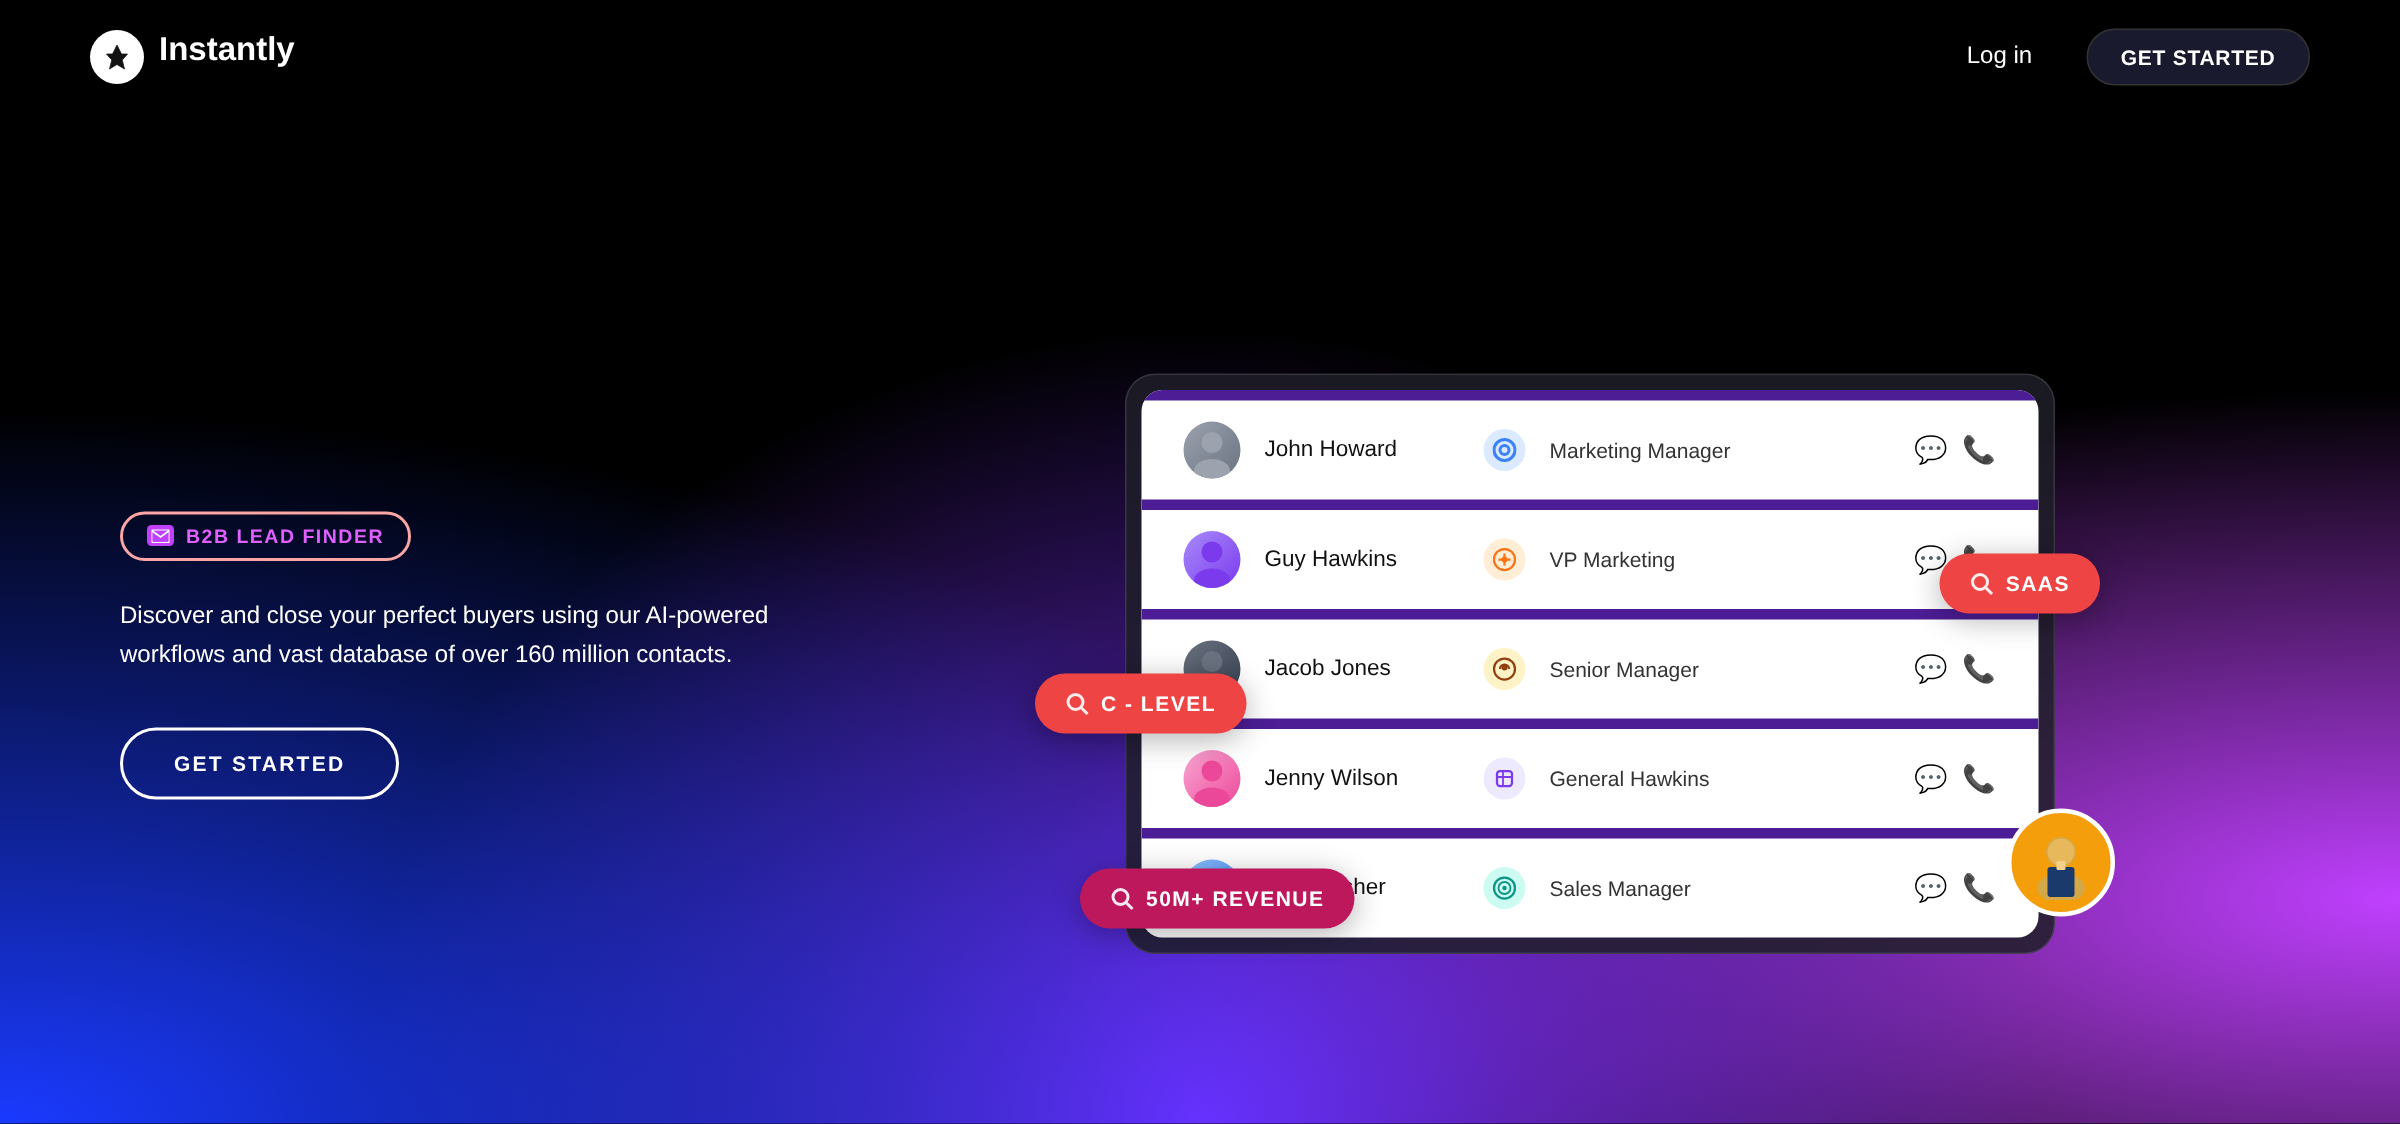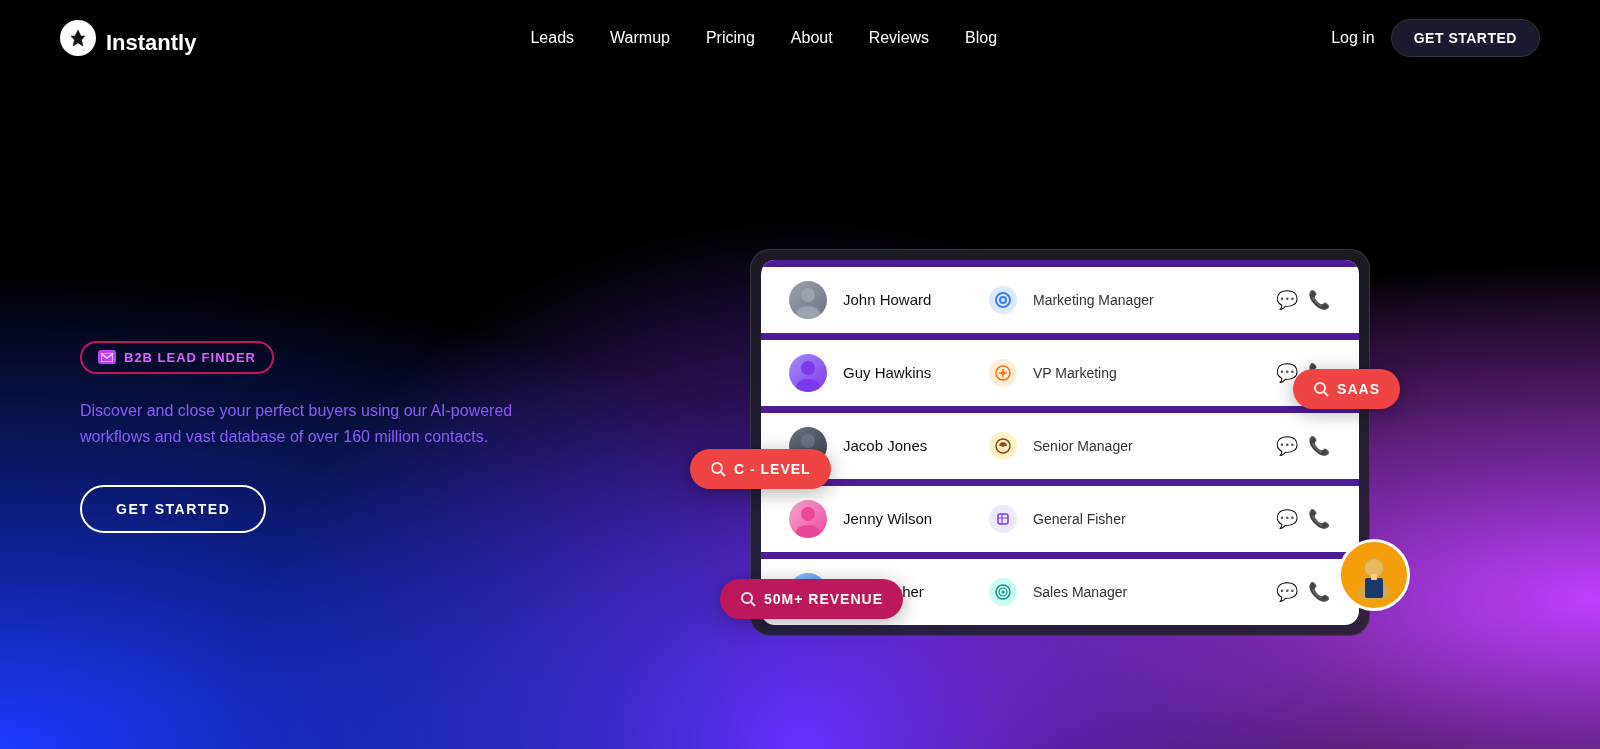--- a/index.html
+++ b/index.html
@@ -30,21 +30,21 @@
       display: flex;
       align-items: center;
       justify-content: space-between;
       padding: 0 60px;
       height: 75px;
       background: rgba(0,0,0,0.85);
     }
 
     .nav-logo {
       display: flex;
-      align-items: flex-end;
+      align-items: flex-start;
       gap: 10px;
       font-size: 22px;
       font-weight: 600;
       color: #fff;
     }
 
     .logo-icon {
       width: 36px;
       height: 36px;
       background: #fff;
@@ -69,21 +69,21 @@
     .nav-links a {
       text-decoration: none;
       color: #fff;
       font-size: 16px;
       font-weight: 400;
     }
 
     .nav-right {
       display: flex;
       align-items: center;
-      gap: 16px;
+      gap: 36px;
     }
 
     .nav-login {
       color: #fff;
       font-size: 16px;
       cursor: pointer;
       background: none;
       border: none;
       font-weight: 400;
     }
@@ -112,21 +112,21 @@
 
     .hero-left {
       flex: 0 0 520px;
       padding-right: 40px;
     }
 
     .badge {
       display: inline-flex;
       align-items: center;
       gap: 8px;
-      border: 2px solid #be185d;
+      border: 2px solid #fca5a5;
       border-radius: 50px;
       padding: 7px 16px;
       font-size: 13px;
       font-weight: 700;
       color: #e060ff;
       letter-spacing: 1px;
       margin-bottom: 24px;
     }
 
     .badge-icon {
@@ -153,21 +153,21 @@
     .hero-h1 .gradient-text {
       background: linear-gradient(135deg, #3b82f6 0%, #a855f7 50%, #d946ef 100%);
       -webkit-background-clip: text;
       -webkit-text-fill-color: transparent;
       background-clip: text;
     }
 
     .hero-desc {
       font-size: 16px;
       line-height: 1.6;
-      color: #8b5cf6;
+      color: #ffffff;
       margin-bottom: 36px;
       max-width: 440px;
     }
 
     .hero-btn {
       display: inline-block;
       border: 2.5px solid #fff;
       border-radius: 50px;
       padding: 14px 34px;
       font-size: 14px;
@@ -342,28 +342,20 @@
 <nav>
   <div class="nav-logo">
     <div class="logo-icon">
       <svg viewBox="0 0 20 20" fill="none" xmlns="http://www.w3.org/2000/svg">
         <path d="M10 2L13 8H17L13.5 12L15 18L10 15L5 18L6.5 12L3 8H7L10 2Z" fill="#111" stroke="#111" stroke-width="0.5"></path>
       </svg>
     </div>
     <span>Instantly</span>
   </div>
 
-  <ul class="nav-links">
-    <li><a href="#">Leads</a></li>
-    <li><a href="#">Warmup</a></li>
-    <li><a href="#">Pricing</a></li>
-    <li><a href="#">About</a></li>
-    <li><a href="#">Reviews</a></li>
-    <li><a href="#">Blog</a></li>
-  </ul>
 
   <div class="nav-right">
     <button class="nav-login">Log in</button>
     <button class="nav-cta">GET STARTED</button>
   </div>
 </nav>
 
 <section class="hero">
 
   <div class="hero-left">
@@ -495,21 +487,21 @@
                   <ellipse cx="19" cy="33" rx="12" ry="8" fill="#ec4899"></ellipse>
                 </svg>
             </div>
             <span class="lead-name">Jenny Wilson</span>
             <div class="ci-purple">
               <svg width="16" height="16" viewBox="0 0 16 16" fill="none">
                   <rect x="3" y="3" width="10" height="10" rx="2" stroke="#7c3aed" stroke-width="1.5"></rect>
                   <path d="M3 7h10M7 3v10" stroke="#7c3aed" stroke-width="1.2"></path>
                 </svg>
             </div>
-            <span class="lead-role">General Fisher</span>
+            <span class="lead-role">General Hawkins</span>
             <div class="lead-actions">
               <span class="action-icon chat-icon">💬</span>
               <span class="action-icon phone-icon">📞</span>
             </div>
           </div>
 
           <div class="lead-row">
             <div class="lead-avatar av-cody">
               <svg width="38" height="38" viewBox="0 0 38 38">
                   <circle cx="19" cy="14" r="7" fill="#3b82f6"></circle>

